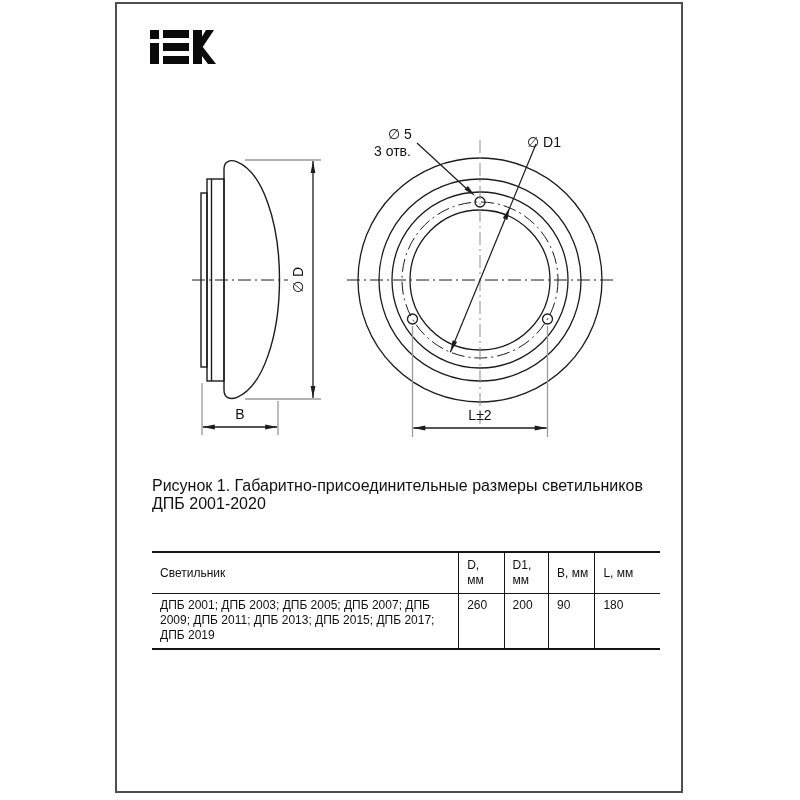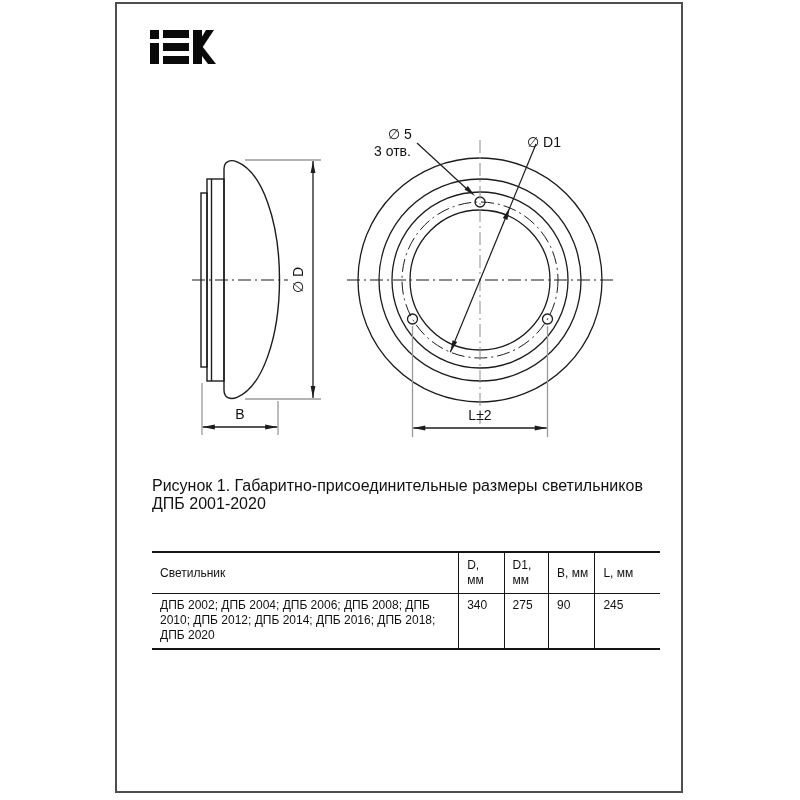--- a/index.html
+++ b/index.html
@@ -195,23 +195,23 @@
         <tr>
           <th>Светильник</th>
           <th>D, мм</th>
           <th>D1, мм</th>
           <th>B, мм</th>
           <th>L, мм</th>
         </tr>
       </thead>
       <tbody>
         <tr>
-          <td>ДПБ 2002; ДПБ 2004; ДПБ 2006; ДПБ 2008; ДПБ 2010; ДПБ 2012; ДПБ 2014; ДПБ 2016; ДПБ 2018; ДПБ 2020</td>
-          <td>340</td>
-          <td>275</td>
+          <td>ДПБ 2001; ДПБ 2003; ДПБ 2005; ДПБ 2007; ДПБ 2009; ДПБ 2011; ДПБ 2013; ДПБ 2015; ДПБ 2017; ДПБ 2019</td>
+          <td>260</td>
+          <td>200</td>
           <td>90</td>
-          <td>245</td>
+          <td>180</td>
         </tr>
       </tbody>
     </table>
   </div>
 
 </div>
 
 </body></html>

